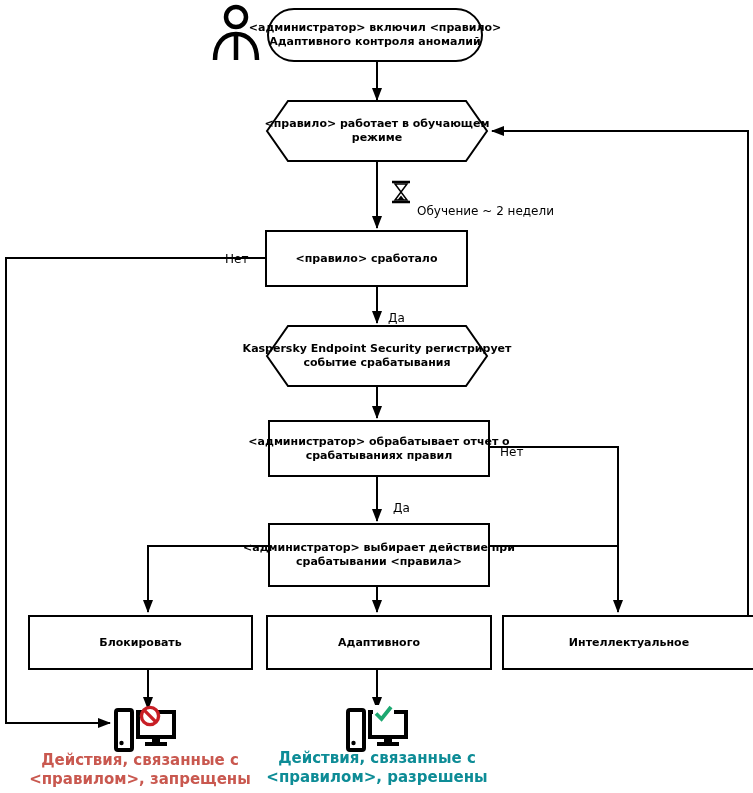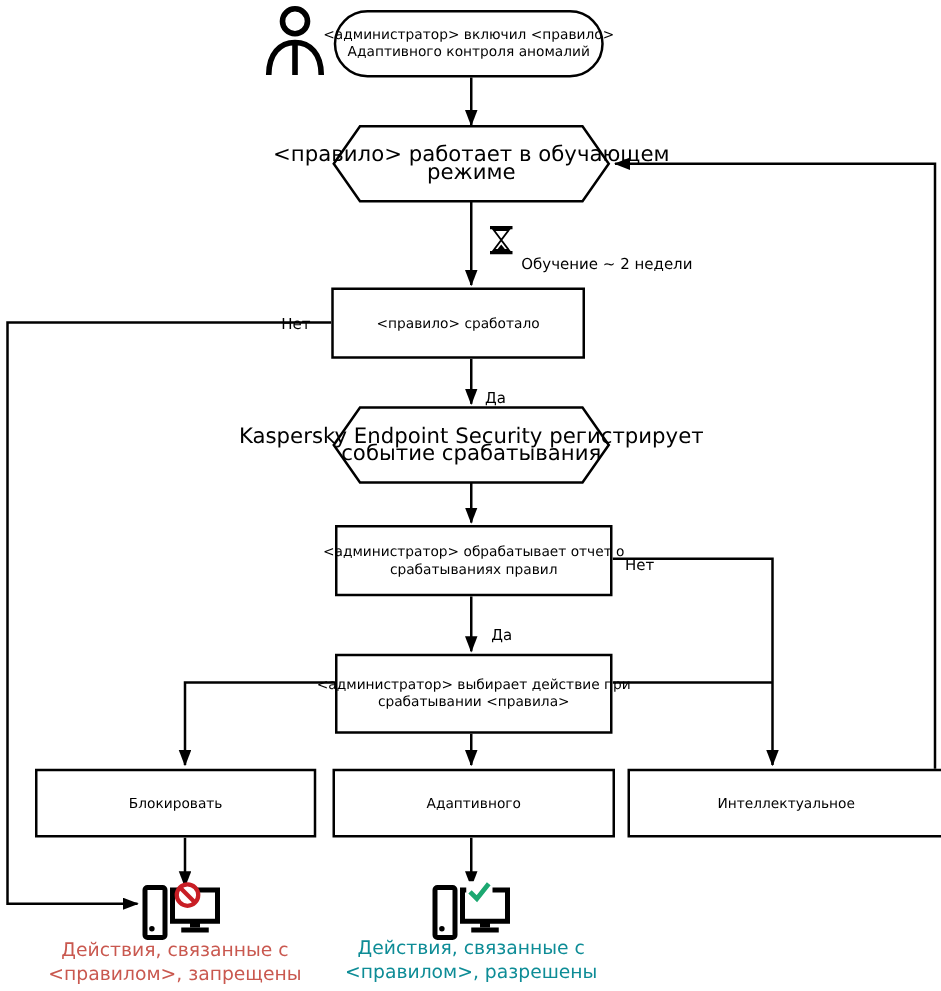--- a/index.html
+++ b/index.html
@@ -5,22 +5,22 @@
   html,body{margin:0;padding:0;background:#fff;}
   .canvas{position:relative;width:753px;height:793px;background:#fff;overflow:hidden;
           font-family:"DejaVu Sans","Liberation Sans",sans-serif;color:#000;}
   svg.layer{position:absolute;left:0;top:0;z-index:0;}
   .icon-svg{position:absolute;z-index:2;}
   .node{position:absolute;z-index:1;background:#fff;border:2px solid #000;box-sizing:border-box;
         display:flex;flex-direction:column;align-items:center;justify-content:center;
         text-align:center;font-size:11px;line-height:14px;}
   .node-stadium{border-radius:28px;}
   .hex-label{position:absolute;z-index:1;display:flex;flex-direction:column;align-items:center;
-        justify-content:center;text-align:center;font-size:17px;line-height:14px;background:transparent;}
-  .node-line{display:block;white-space:nowrap;}
+        justify-content:center;text-align:center;font-size:11px;line-height:14px;background:transparent;}
+  .node-line{display:block;white-space:nowrap;font-weight:bold;}
   .edge-label{position:absolute;z-index:2;font-size:12px;line-height:17px;white-space:nowrap;margin-top:20px;}
   .result{position:absolute;z-index:2;font-size:15px;line-height:19px;text-align:center;}
   .result-blocked{color:var(--blocked-text,#c9584f);}
   .result-allowed{color:var(--allowed-text,#0d8c96);}
   .ln{stroke:var(--line,#000);stroke-width:2;fill:none;}
   .shape{stroke:var(--line,#000);stroke-width:2;fill:#fff;}
 </style>
 </head>
 <body>
 

